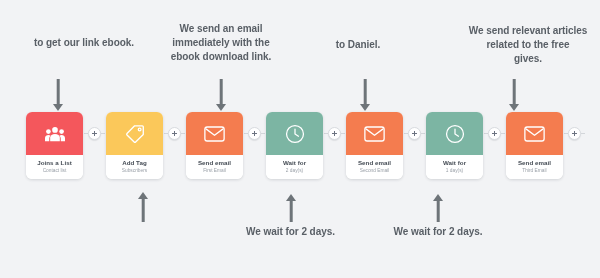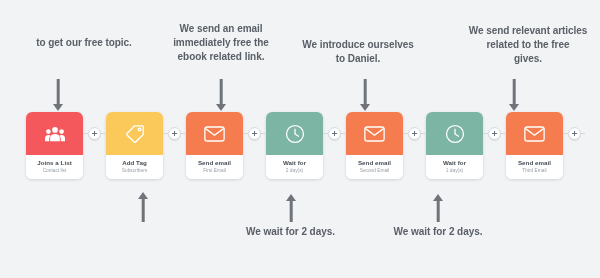--- a/index.html
+++ b/index.html
@@ -86,31 +86,30 @@
   .arrow.down .head{bottom:0;border-top:7px solid #6e7479;}
   .arrow.up .stem{bottom:0;}
   .arrow.up .head{top:0;border-bottom:7px solid #6e7479;}
 </style>
 </head>
 <body style="background: rgb(242, 243, 245);">
 
 <div id="stage">
 
   <div class="note" style="left:4px;top:36px;width:160px;">
-    <div>to get our free topic.</div>
+    <div>to get our link ebook.</div>
   </div>
 
   <div class="note" style="left:159px;top:22px;width:124px;">
     <div>We send an email</div>
-    <div>immediately free the</div>
-    <div>ebook related link.</div>
+    <div>immediately with the</div>
+    <div>ebook download link.</div>
   </div>
 
   <div class="note" style="left:297px;top:38px;width:122px;">
-    <div>We introduce ourselves</div>
     <div>to Daniel.</div>
   </div>
 
   <div class="note" style="left:452px;top:24px;width:152px;">
     <div>We send relevant articles</div>
     <div>related to the free</div>
     <div>gives.</div>
   </div>
 
   <div class="arrow down" style="left:52px;top:79px;width:12px;height:32px;">

